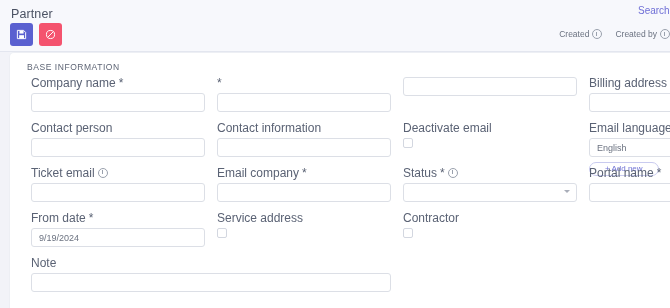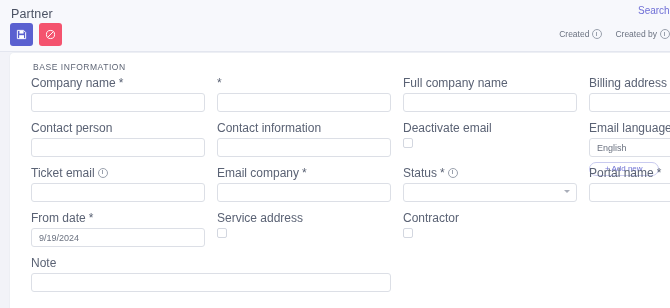--- a/index.html
+++ b/index.html
@@ -103,21 +103,21 @@
     left: 10px;
     top: 53px;
     right: -14px;
     bottom: -6px;
     background: #ffffff;
     border-radius: 4px 0 0 0;
     box-shadow: 0 0 0 1px #edeff4;
   }
   .section-title {
     position: absolute;
-    left: 23px;
+    left: 17px;
     top: 9px;
     font-size: 8.5px;
     letter-spacing: .55px;
     color: #5d6474;
   }
 
   .grid {
     position: absolute;
     left: 11px;
     top: 24px;
@@ -254,23 +254,20 @@
         </div>
         <input class="inp" value="" style="">
       </div>
       <div class="field c2">
         <div class="lbl">
             <span class="req">*</span>
         </div>
         <input class="inp" value="" style="">
       </div>
       <div class="field c3">
-        <div class="lbl">
-          <span>Full company name</span>
-        </div>
         <input class="inp" value="" style="">
       </div>
       <div class="field c4">
         <div class="lbl">
           <span>Billing address</span>
         </div>
         <input class="inp" value="" style="">
       </div>
     </div>
 

